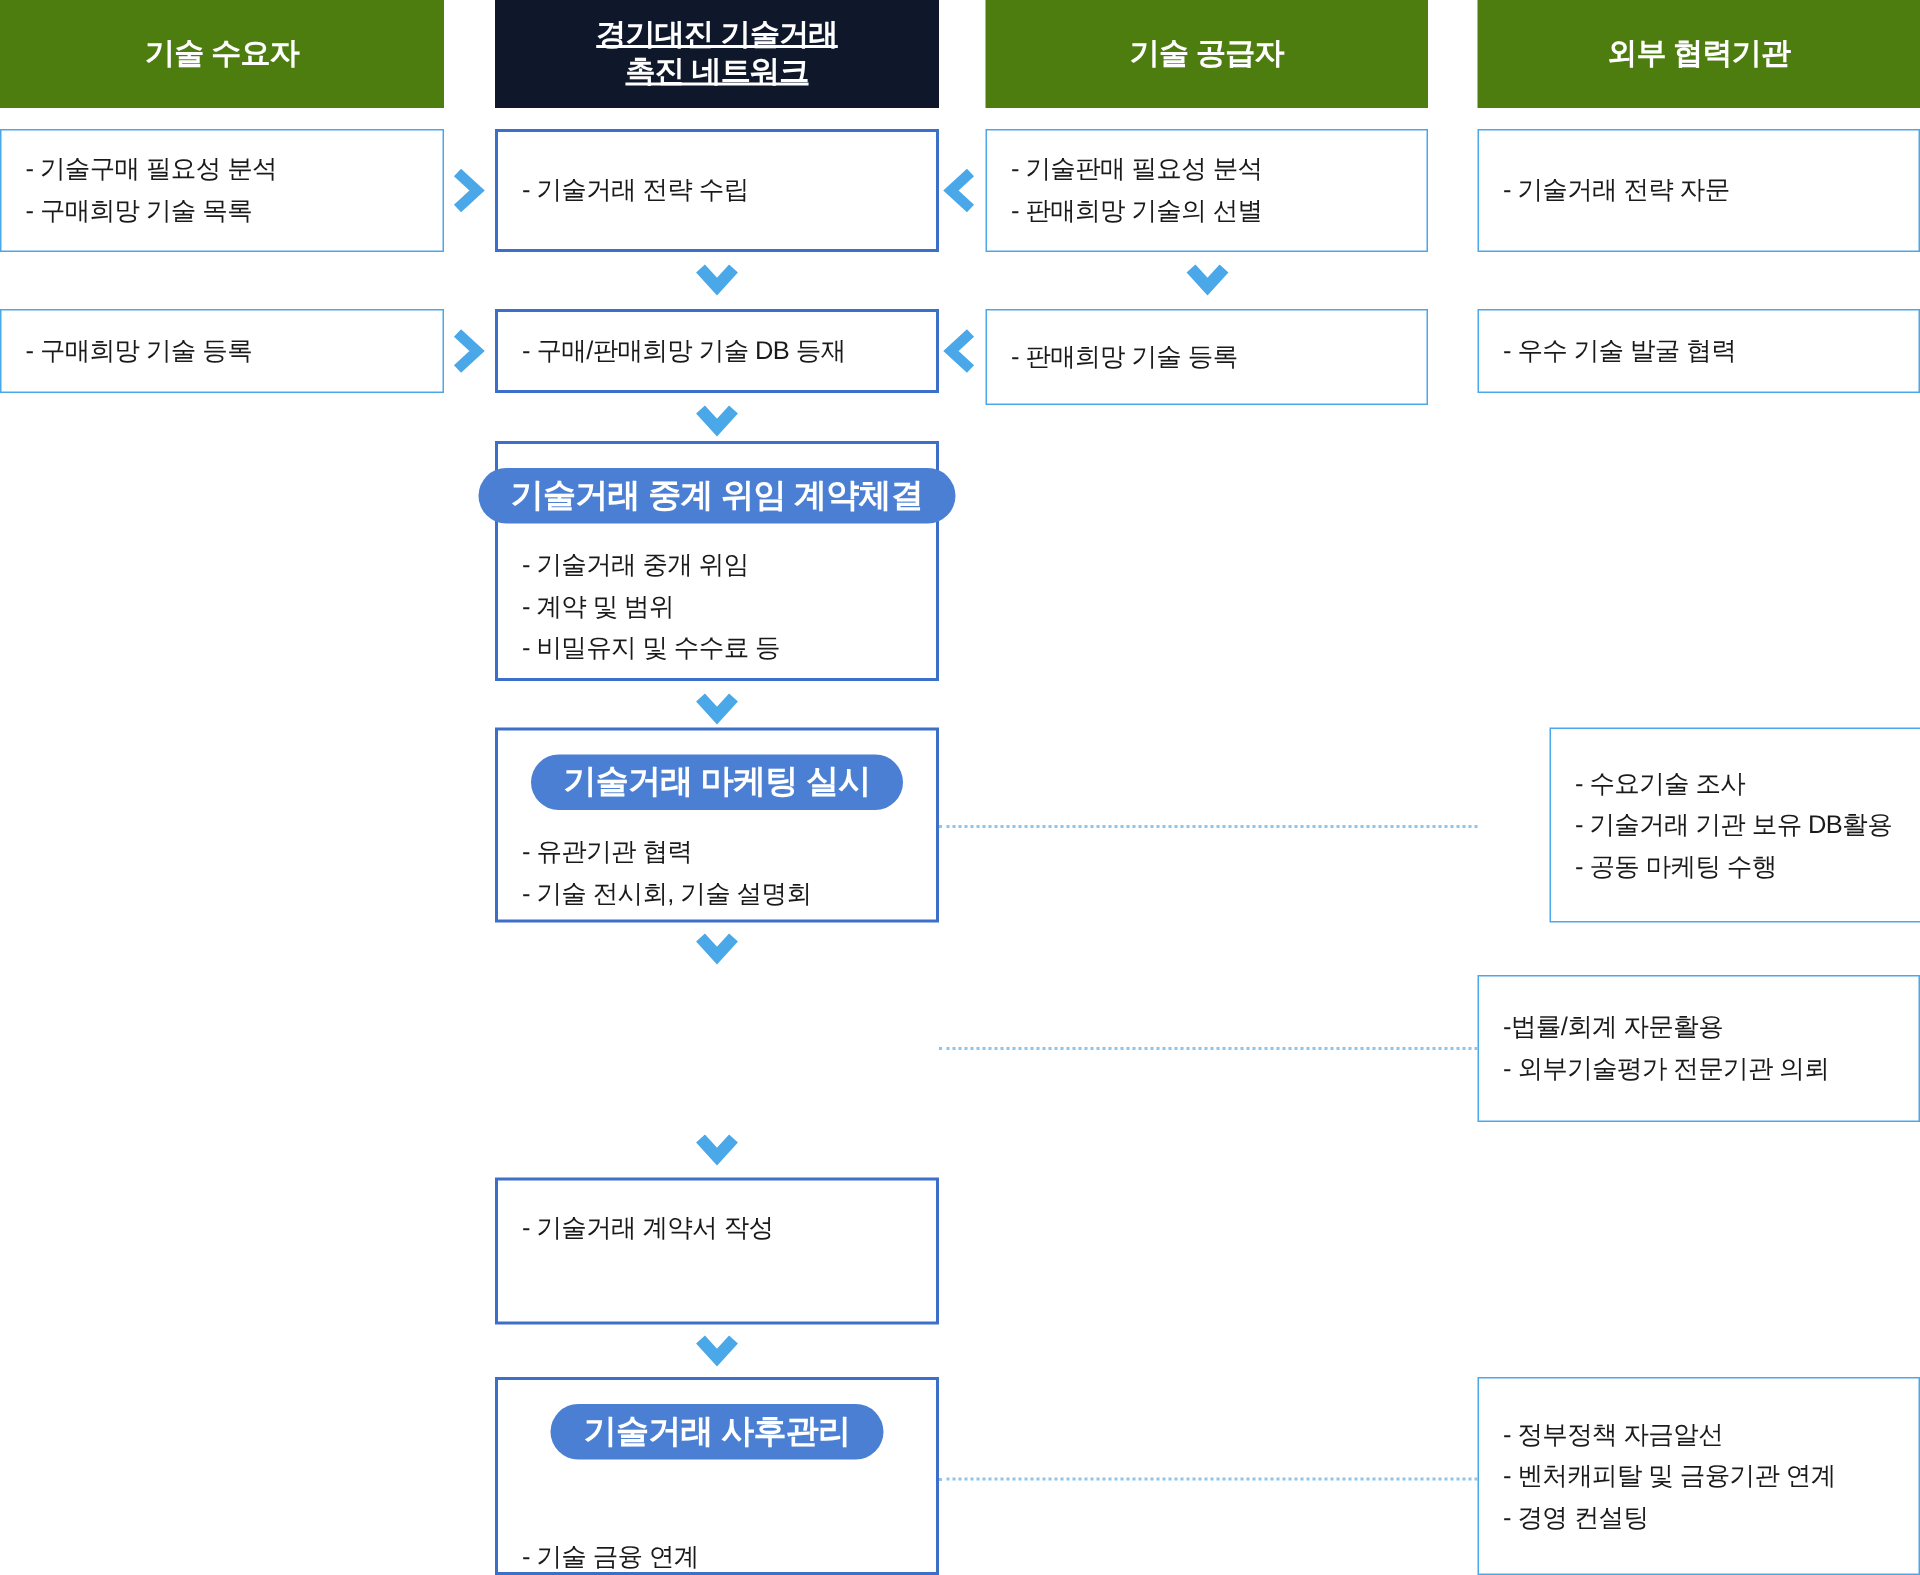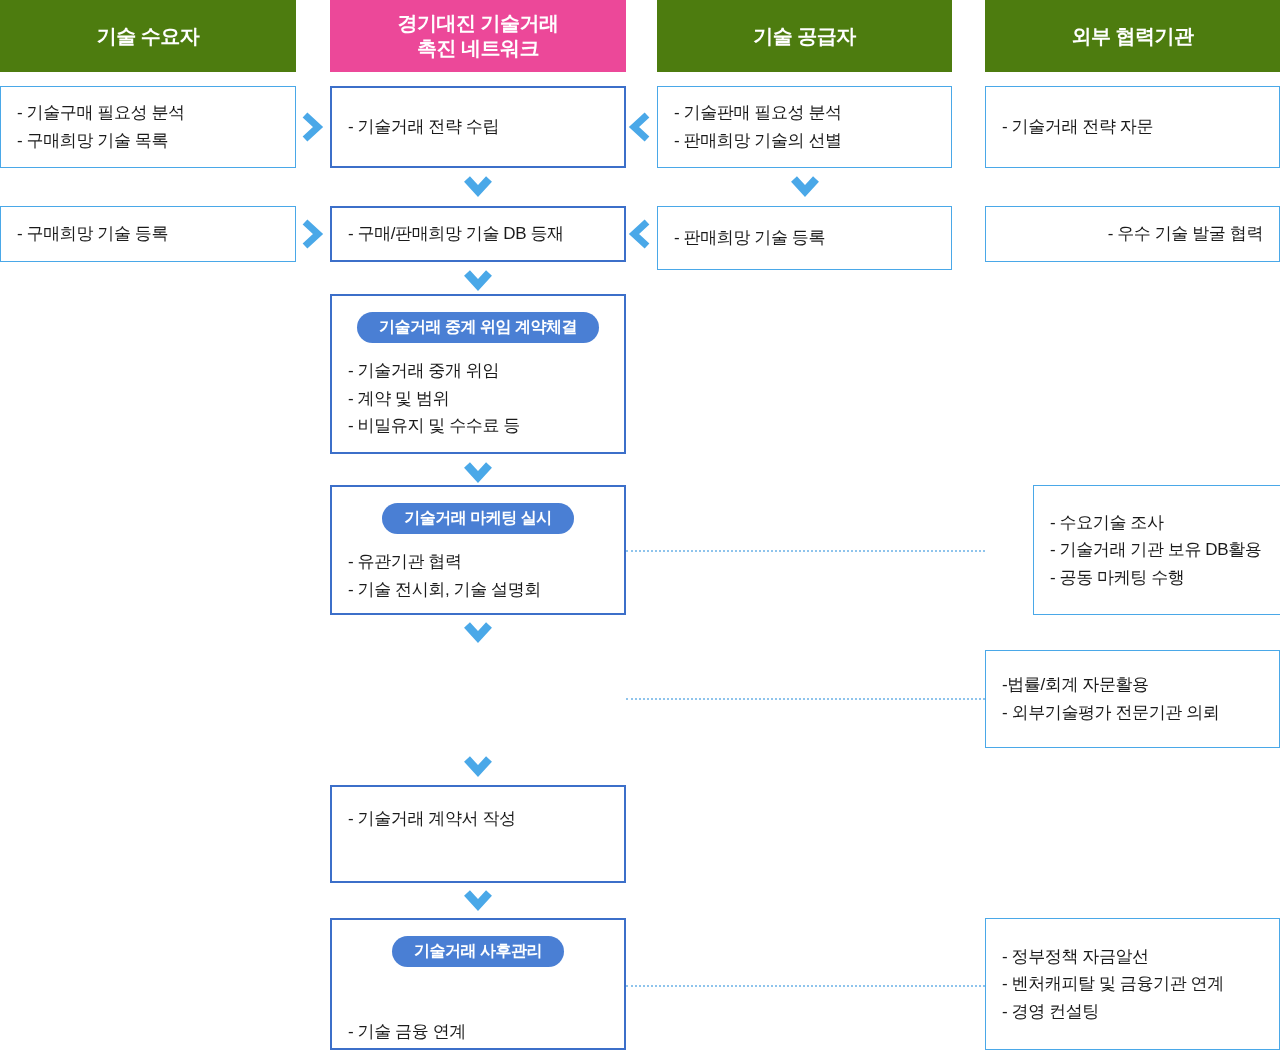--- a/index.html
+++ b/index.html
@@ -30,21 +30,21 @@
     justify-content: center;
     text-align: center;
     color: #ffffff;
     font-size: 20px;
     font-weight: bold;
     line-height: 1.25;
     letter-spacing: -0.5px;
     box-sizing: border-box;
   }
   .col-header.light { background: #4d7c0f; }
-  .col-header.dark  { background: #ec4899; }
+  .col-header.dark  { background: #0f172a; text-decoration: underline; }
 
   
   .box {
     position: absolute;
     box-sizing: border-box;
     background: #ffffff;
     border: 2px solid #4aa8e8;
     display: flex;
     flex-direction: column;
     justify-content: center;
@@ -60,21 +60,21 @@
     letter-spacing: -0.4px;
     white-space: nowrap;
   }
   .box-lines .line { display: block; }
 
   
   .pill {
     align-self: center;
     background: #4a7fd4;
     color: #ffffff;
-    font-size: 16px;
+    font-size: 22px;
     font-weight: bold;
     letter-spacing: -0.5px;
     border-radius: 999px;
     padding: 7px 22px 8px 22px;
     margin-bottom: 12px;
     white-space: nowrap;
     line-height: 1;
   }
   .box.has-pill { justify-content: flex-start; padding-top: 16px; }
   .box.has-pill .box-lines { padding-top: 2px; }
@@ -189,21 +189,21 @@
       <polyline points="21,5 8,17 21,29" fill="none" stroke="#4aa8e8" stroke-width="7" stroke-linecap="butt" stroke-linejoin="miter"></polyline>
     </svg>
   </div>
 
   <div class="box thin" style="left:657px;top:206px;width:295px;height:64px;">
     <div class="box-lines ml">
         <span class="line">- 판매희망 기술 등록</span>
       </div>
   </div>
 
-  <div class="box thin" style="left:985px;top:206px;width:295px;height:56px;text-align:right;">
+  <div class="box thin" style="left:985px;top:206px;width:295px;height:56px;">
     <div class="box-lines ml">
         <span class="line">- 우수 기술 발굴 협력</span>
       </div>
   </div>
 
   <div class="chev" style="left:462px;top:266px;">
     <svg width="32" height="28" viewBox="0 0 32 28" aria-hidden="true">
       <polyline points="5,7 16,19 27,7" fill="none" stroke="#4aa8e8" stroke-width="8" stroke-linecap="butt" stroke-linejoin="miter"></polyline>
     </svg>
   </div>

